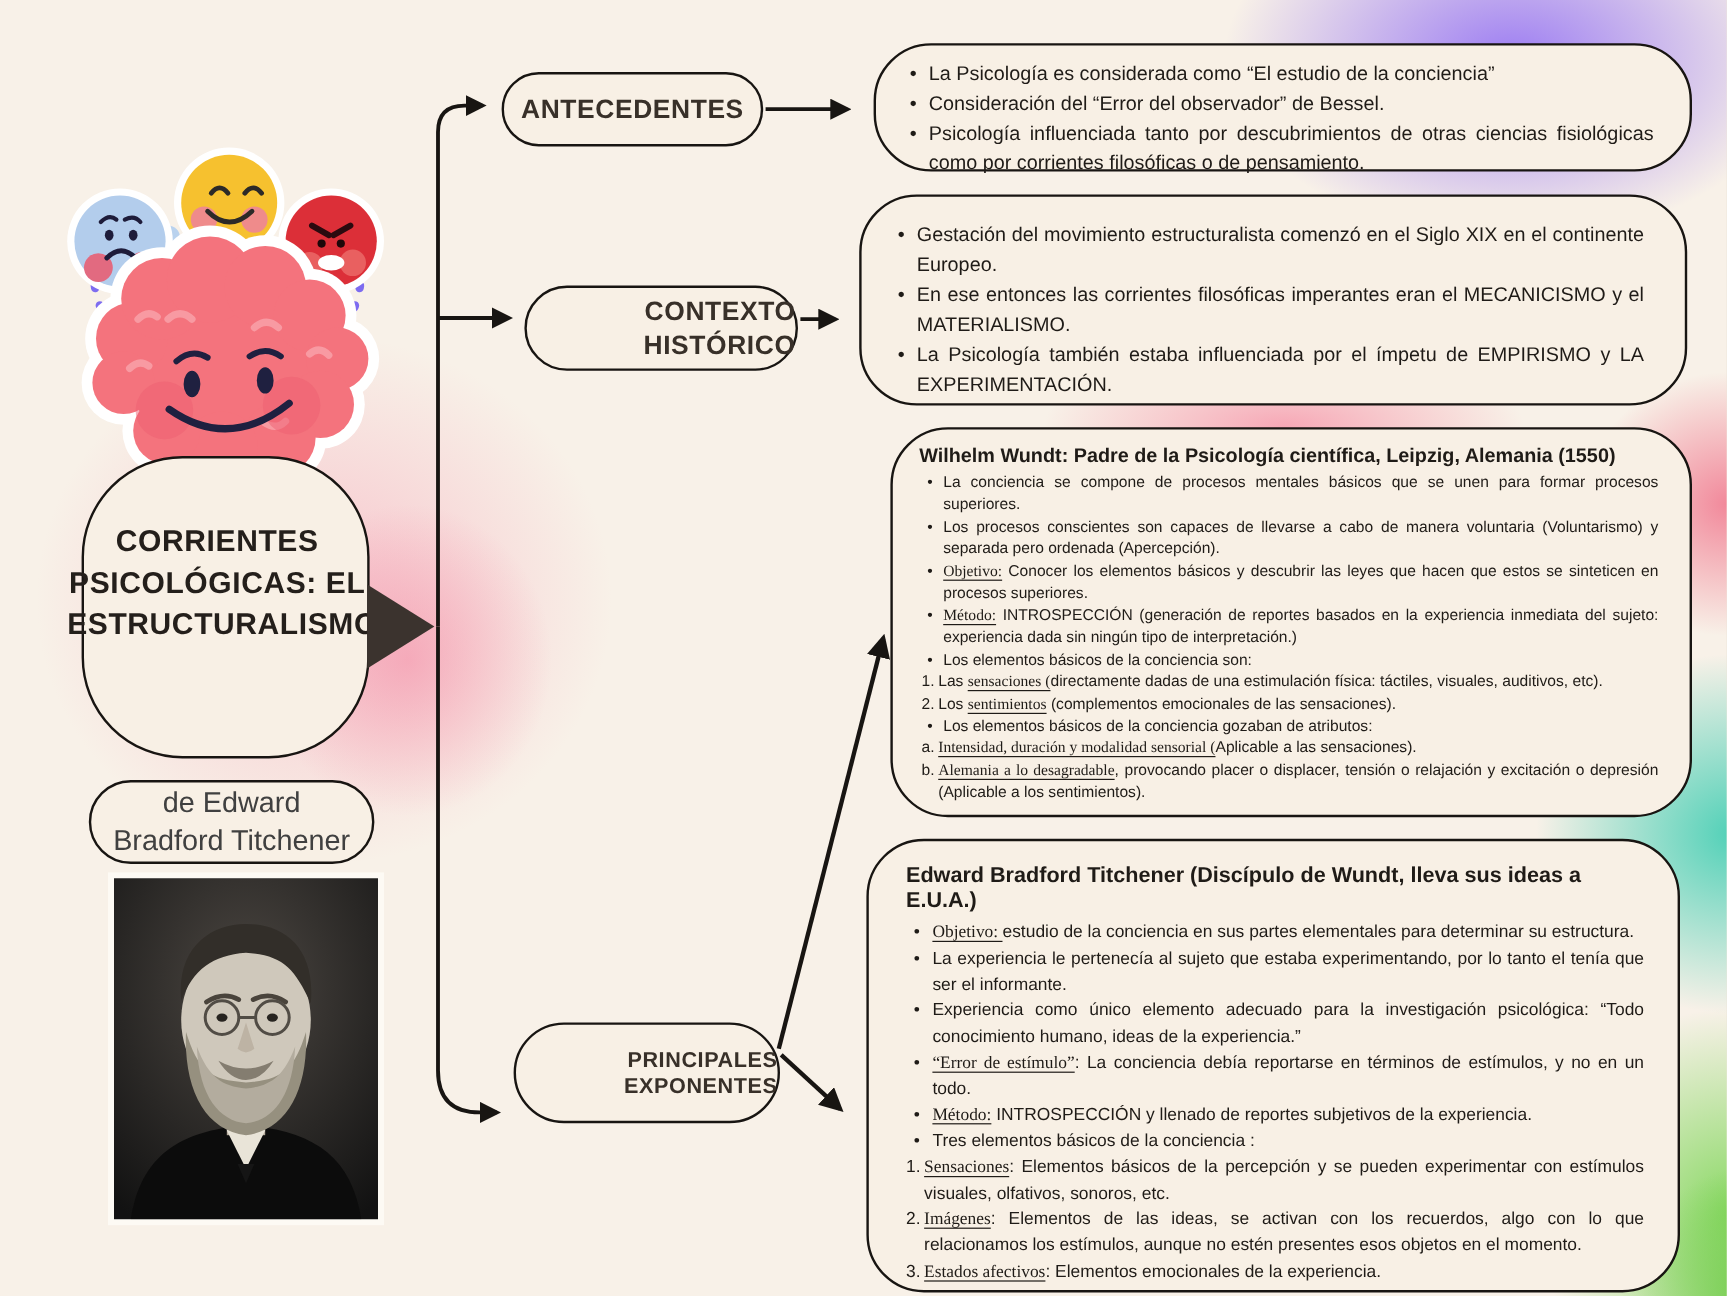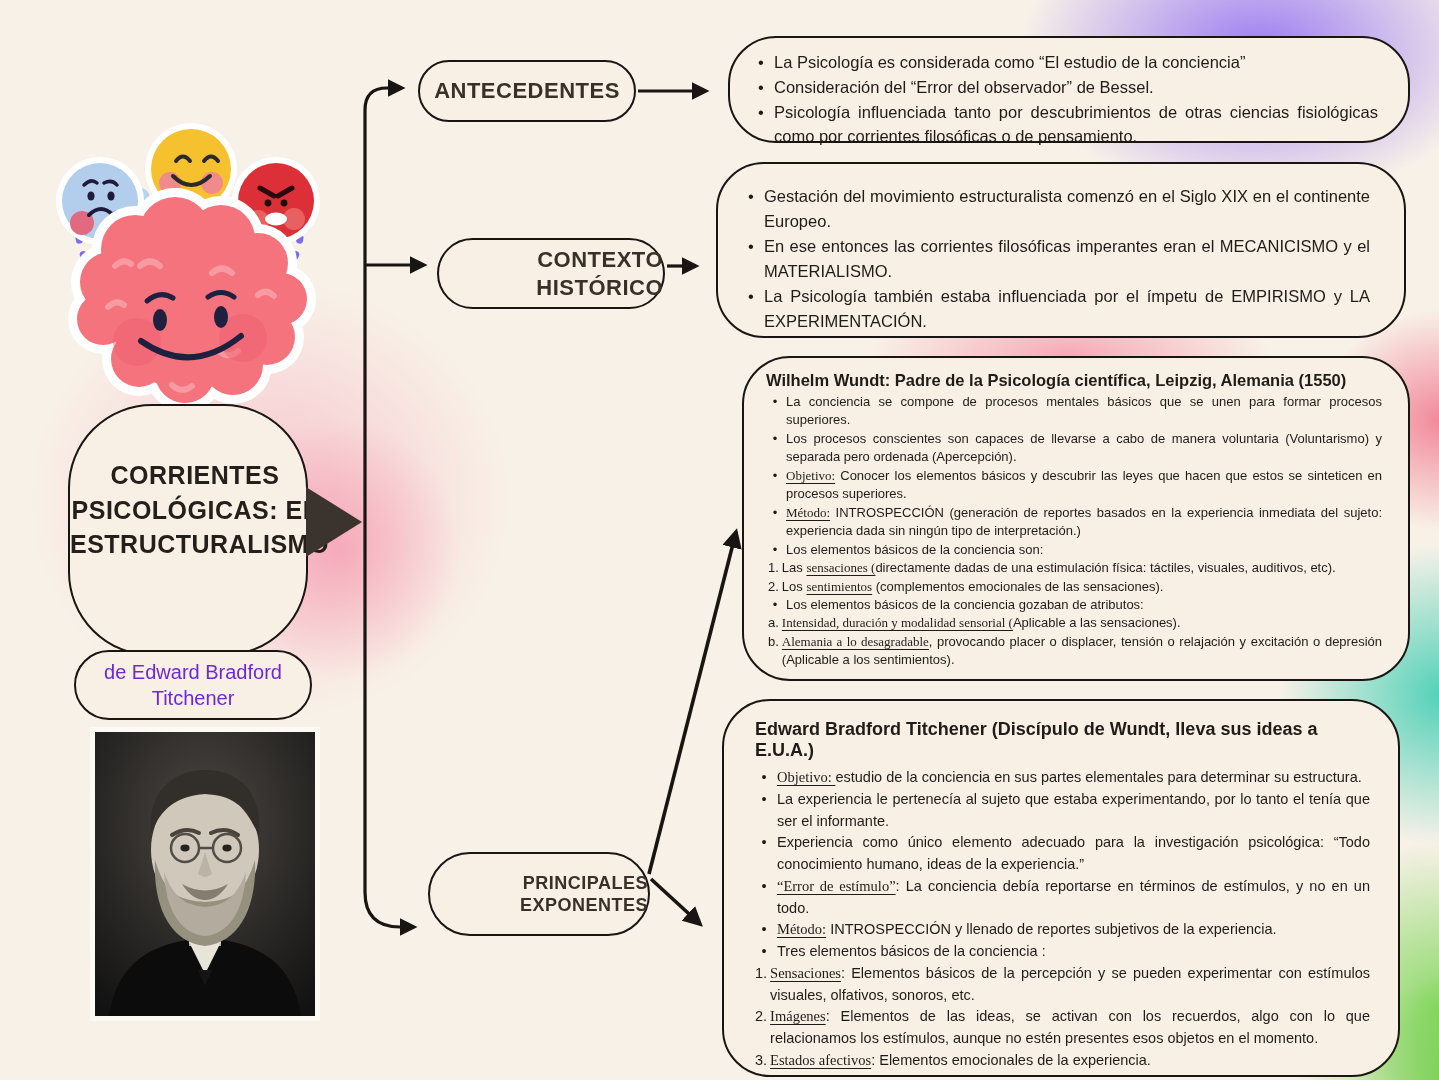--- a/index.html
+++ b/index.html
@@ -25,27 +25,27 @@
     background:radial-gradient(closest-side,rgba(243,128,158,.5),rgba(243,128,158,0));}
   
   .wires{position:absolute;left:0;top:0;z-index:1;}
   
   .node{position:absolute;z-index:2;background:#f8f0e5;border:2.5px solid #181512;box-sizing:border-box;}
   .pill{display:flex;align-items:center;justify-content:center;text-align:right;
         font-weight:bold;color:#383029;letter-spacing:.5px;}
   .pill-antecedentes{left:418px;top:60px;width:218px;height:62px;border-radius:34px;font-size:22px;}
   .pill-contexto{left:437px;top:224px;width:228px;height:71px;border-radius:44px;font-size:22px;line-height:1.25;margin-top:14px;}
   .pill-principales{left:428px;top:852px;width:222px;height:84px;border-radius:44px;font-size:18px;line-height:1.25;}
-  .central{left:68px;top:404px;width:240px;height:252px;border-radius:84px;border-width:2px;
-           display:flex;align-items:flex-start;justify-content:flex-start;}
+  .central{left:68px;top:380px;width:240px;height:252px;border-radius:84px;border-width:2px;
+           display:flex;align-items:flex-start;justify-content:flex-end;}
   .central .t{margin-top:52px;width:250px;text-align:center;font-weight:bold;font-size:25px;
               line-height:1.38;color:#241f1b;letter-spacing:.5px;}
   .subtitle-pill{left:74px;top:650px;width:238px;height:70px;border-radius:36px;border-width:2px;
            display:flex;align-items:center;justify-content:center;}
-  .subtitle-pill .t{width:200px;text-align:center;font-size:20px;line-height:1.3;color:#6d28d9;}
+  .subtitle-pill .t{width:200px;text-align:center;font-size:24px;line-height:1.3;color:#404040;}
   .big-triangle{position:absolute;z-index:2;left:306px;top:487px;width:0;height:0;
     border-top:35px solid transparent;border-bottom:35px solid transparent;border-left:56px solid #3b332e;}
   
   .cbox{border-width:2px;border-radius:48px;color:#1f1b17;}
   .box1{left:728px;top:36px;width:682px;height:107px;padding:12px 30px 10px 18px;font-size:16.5px;}
   .box2{left:716px;top:162px;width:690px;height:176px;padding:20px 34px 12px 20px;font-size:16.5px;}
   .box3{left:742px;top:356px;width:668px;height:325px;padding:13px 26px 10px 20px;font-size:13px;}
   .box4{left:722px;top:699px;width:678px;height:378px;padding:18px 28px 12px 27px;font-size:14.5px;}
   .cbox .title{font-weight:bold;}
   .box3 .title{font-size:16.5px;margin:0 0 3px 2px;}

